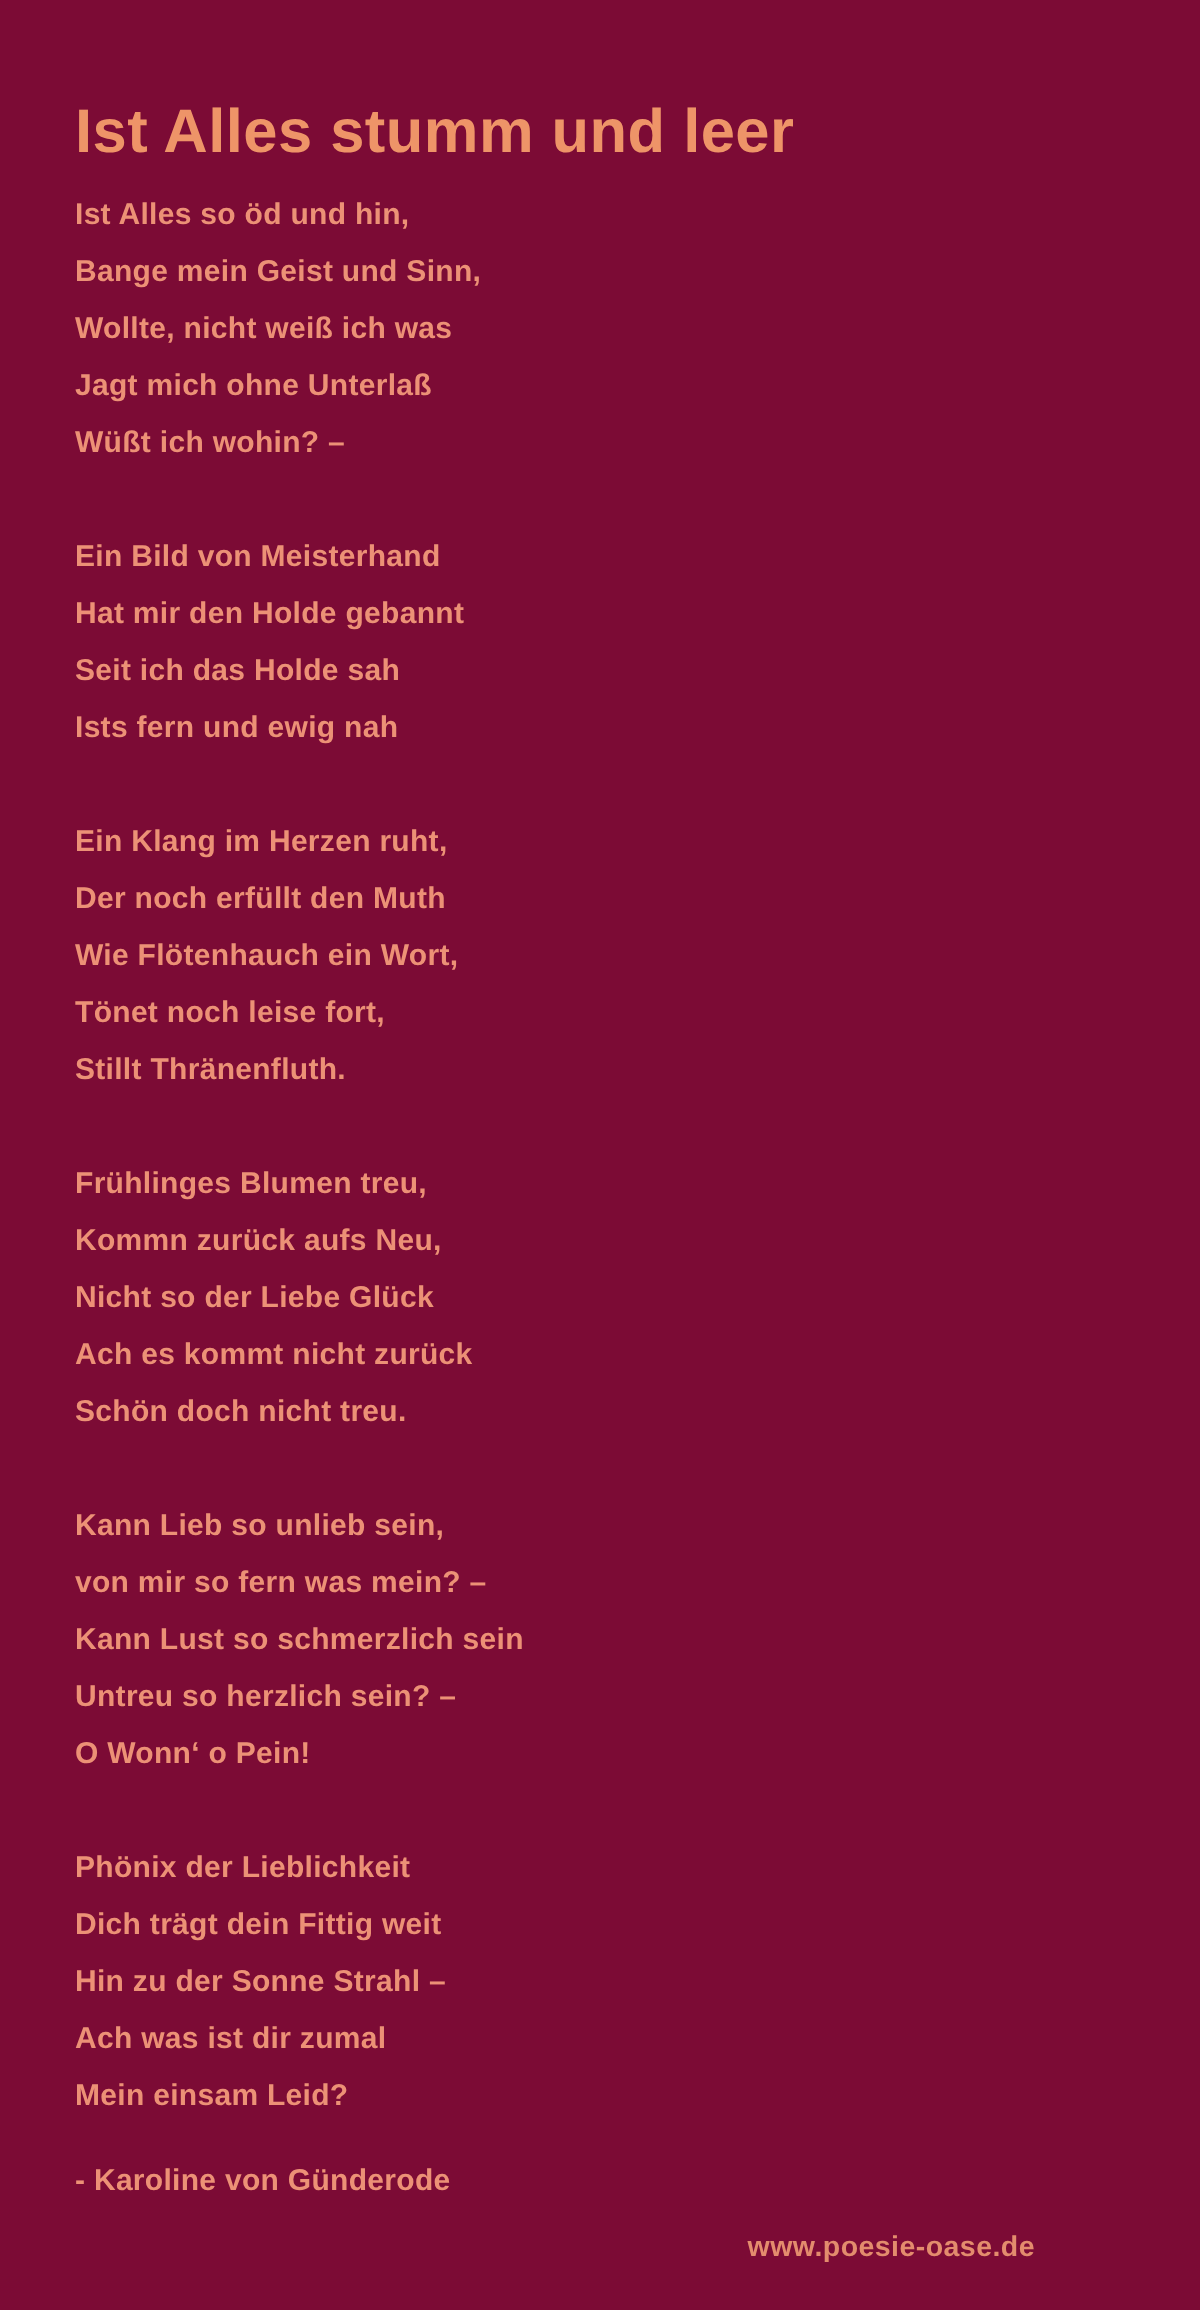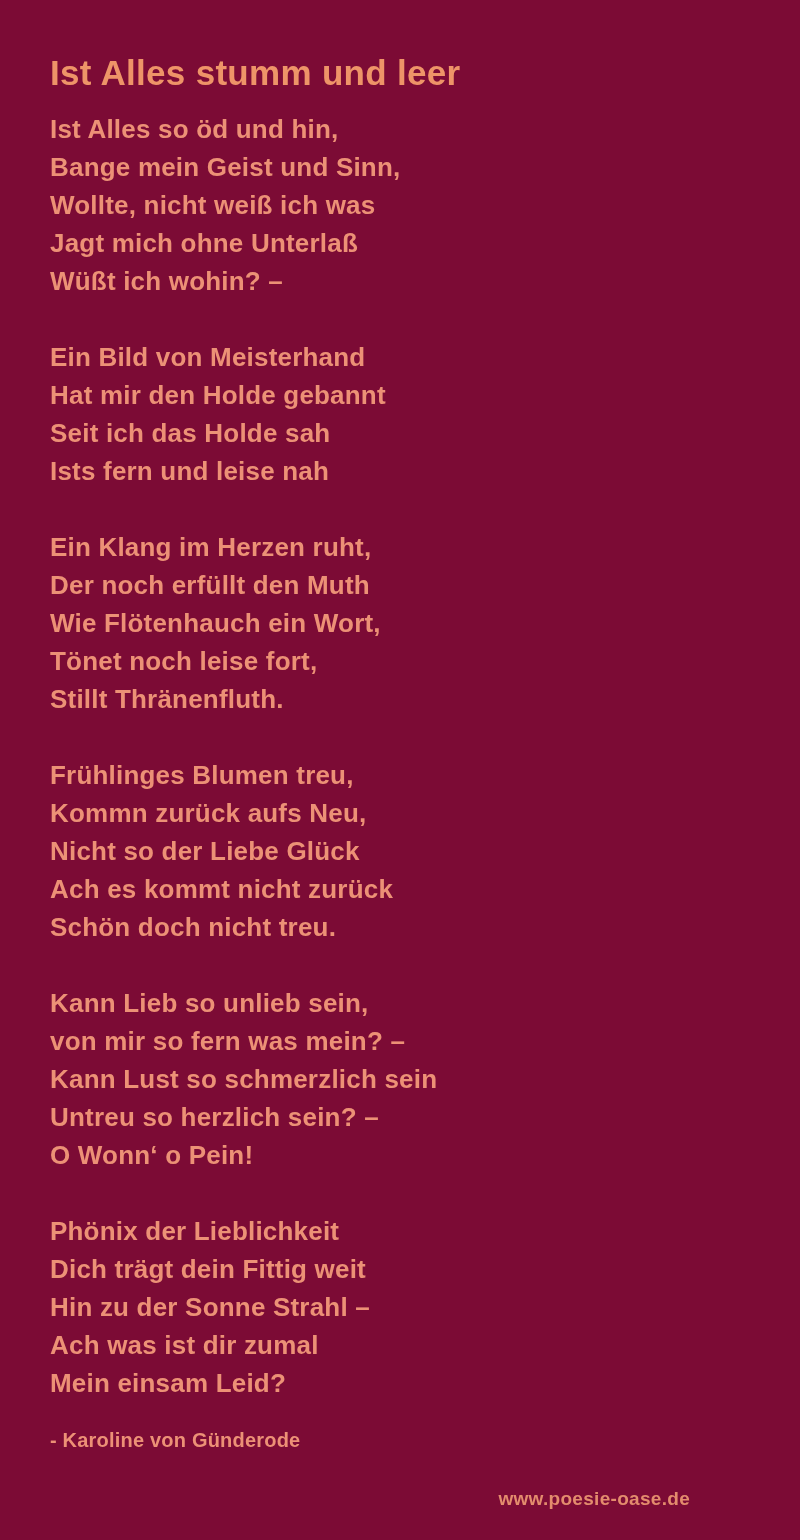--- a/index.html
+++ b/index.html
@@ -18,36 +18,36 @@
     position: relative;
     overflow: hidden;
   }
   .content {
     position: absolute;
     left: 50px;
     top: 52px;
     right: 40px;
   }
   .poem-title {
-    font-size: 35px;
+    font-size: 41px;
     line-height: 42px;
     font-weight: 700;
     letter-spacing: 0.3px;
     color: var(--title-color);
-    margin: 0 0 16px 0;
+    margin: 14px 0 16px 0;
   }
   .stanza {
     margin: 0 0 38px 0;
   }
   .stanza:last-child {
     margin-bottom: 0;
   }
   .line {
     margin: 0;
-    font-size: 26px;
+    font-size: 20px;
     line-height: 38px;
     font-weight: 700;
     letter-spacing: 0.2px;
     color: var(--text-color);
   }
   .attribution {
     margin: 24px 0 0 0;
     font-size: 20px;
     line-height: 28px;
     font-weight: 700;
@@ -76,21 +76,21 @@
         <p class="line">Ist Alles so öd und hin,</p>
         <p class="line">Bange mein Geist und Sinn,</p>
         <p class="line">Wollte, nicht weiß ich was</p>
         <p class="line">Jagt mich ohne Unterlaß</p>
         <p class="line">Wüßt ich wohin? –</p>
       </div>
       <div class="stanza">
         <p class="line">Ein Bild von Meisterhand</p>
         <p class="line">Hat mir den Holde gebannt</p>
         <p class="line">Seit ich das Holde sah</p>
-        <p class="line">Ists fern und leise nah</p>
+        <p class="line">Ists fern und ewig nah</p>
       </div>
       <div class="stanza">
         <p class="line">Ein Klang im Herzen ruht,</p>
         <p class="line">Der noch erfüllt den Muth</p>
         <p class="line">Wie Flötenhauch ein Wort,</p>
         <p class="line">Tönet noch leise fort,</p>
         <p class="line">Stillt Thränenfluth.</p>
       </div>
       <div class="stanza">
         <p class="line">Frühlinges Blumen treu,</p>

